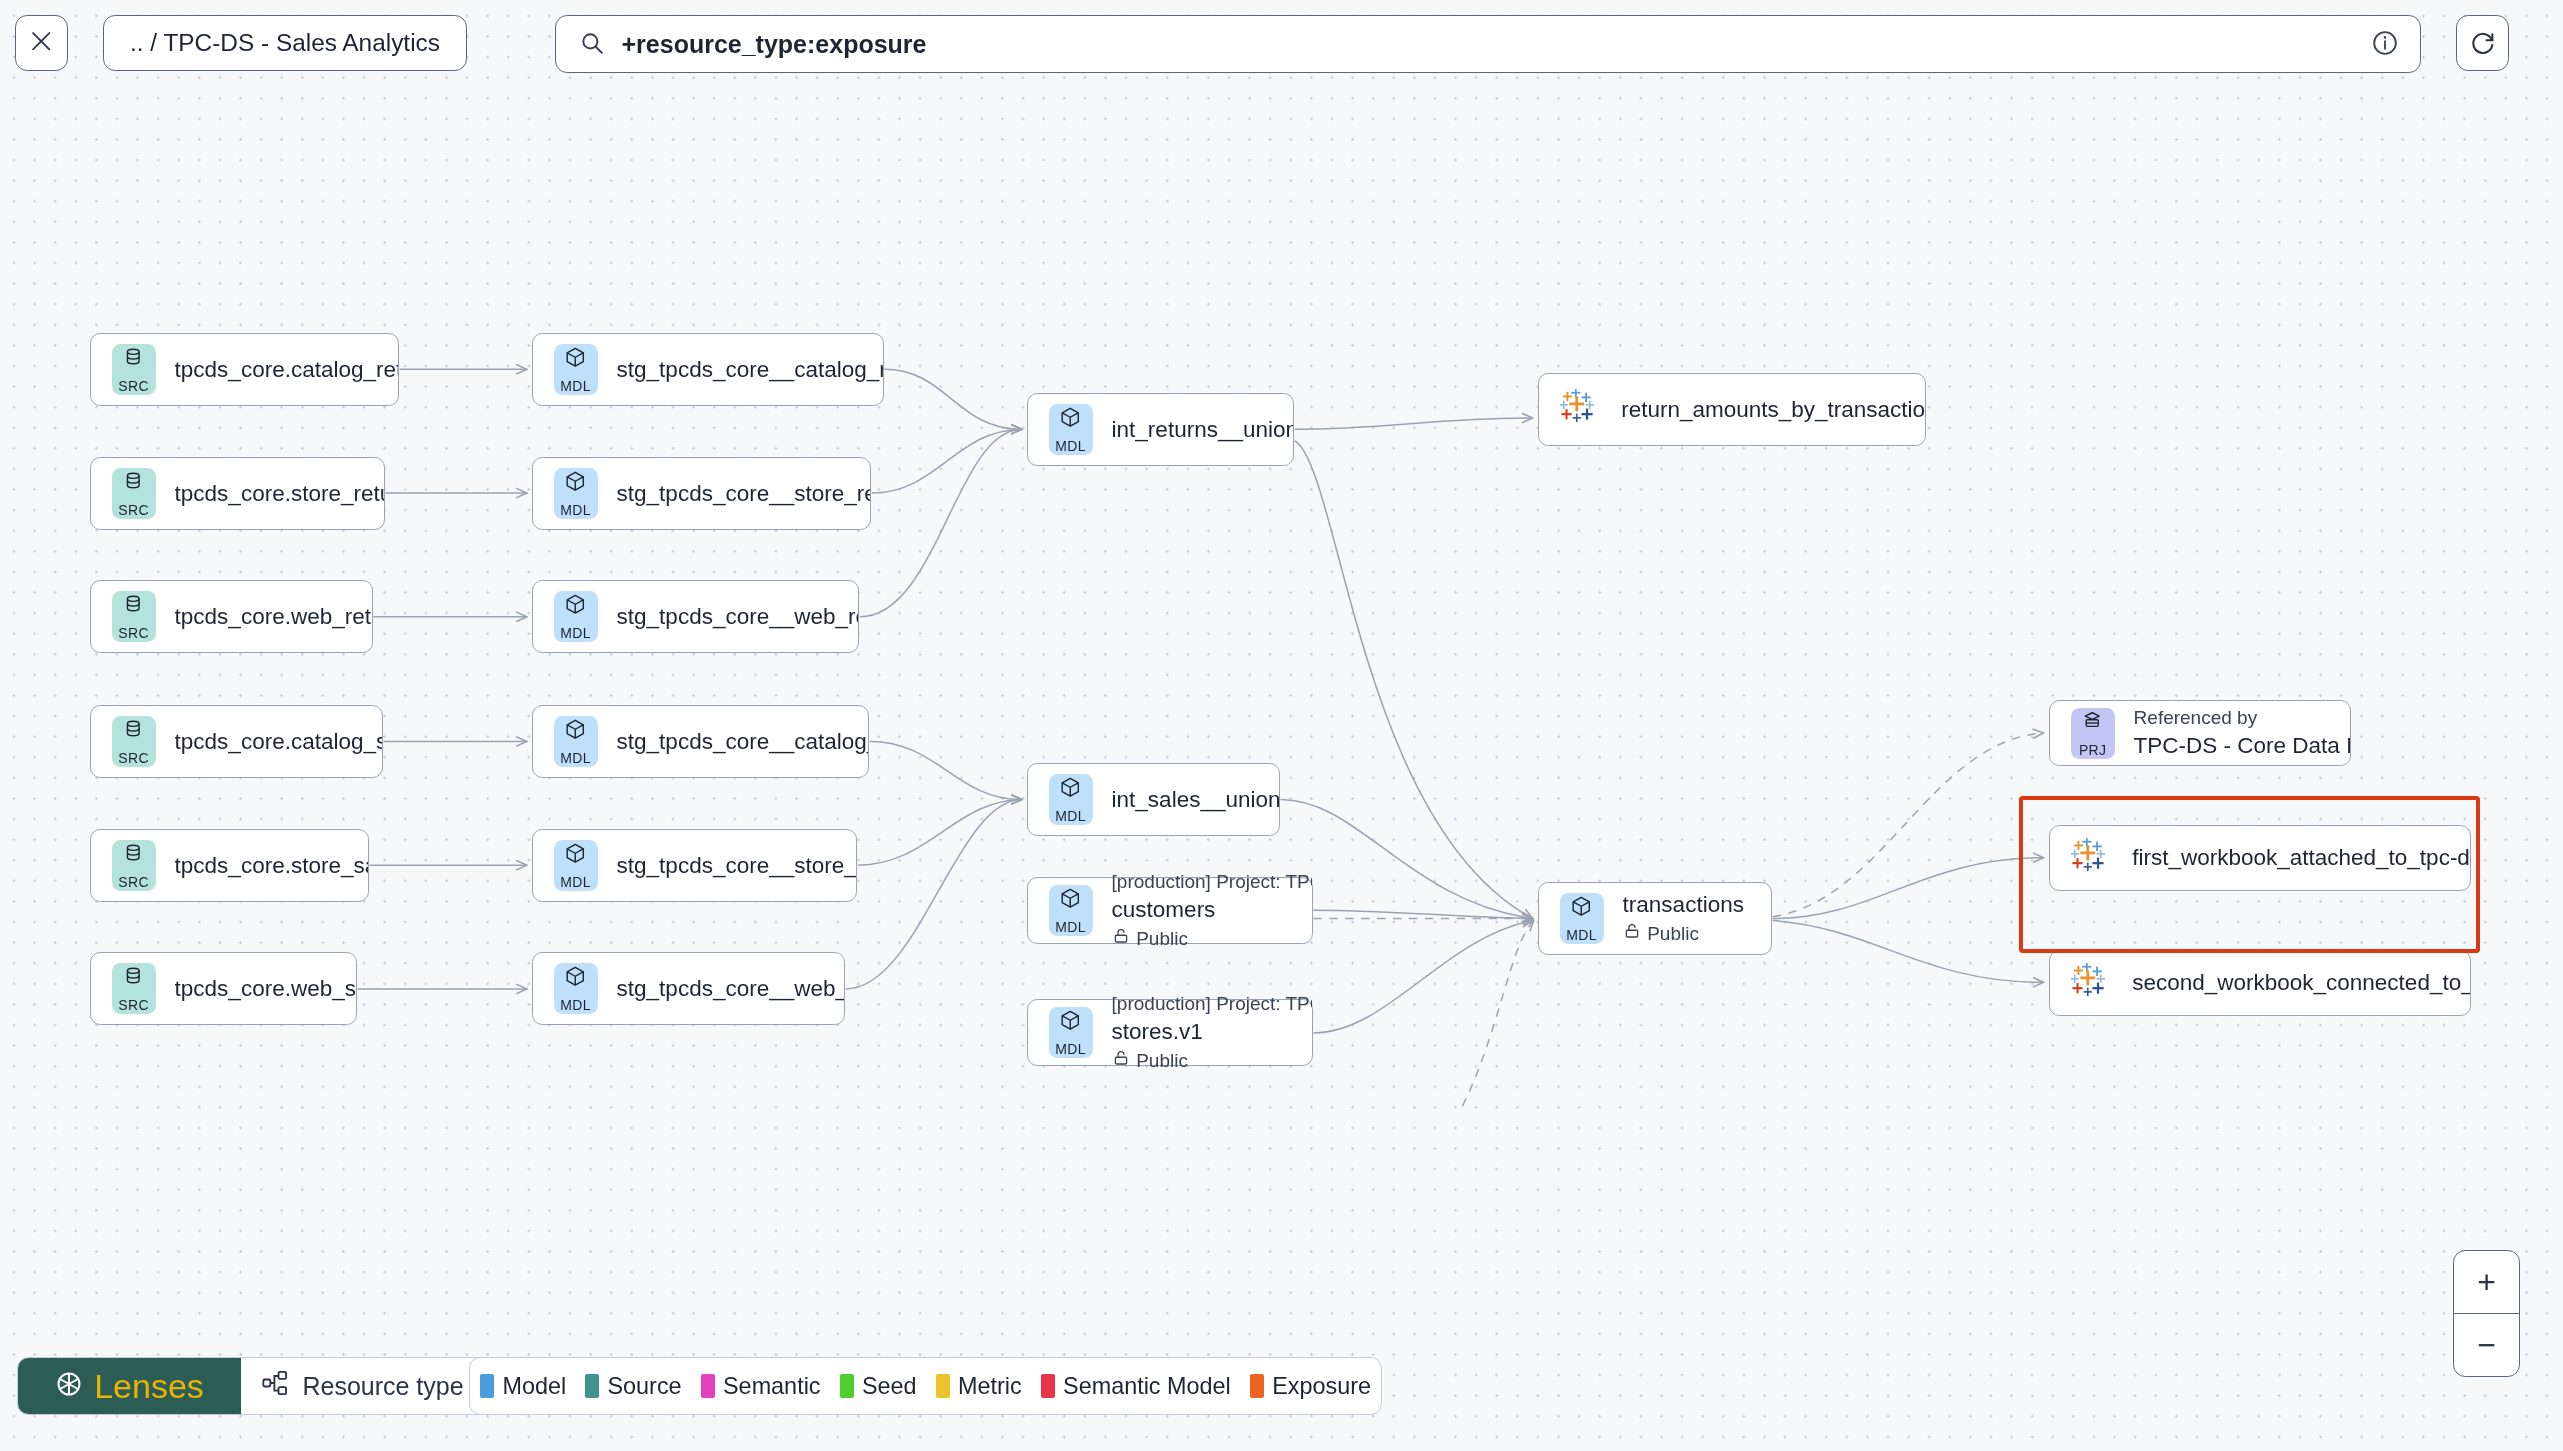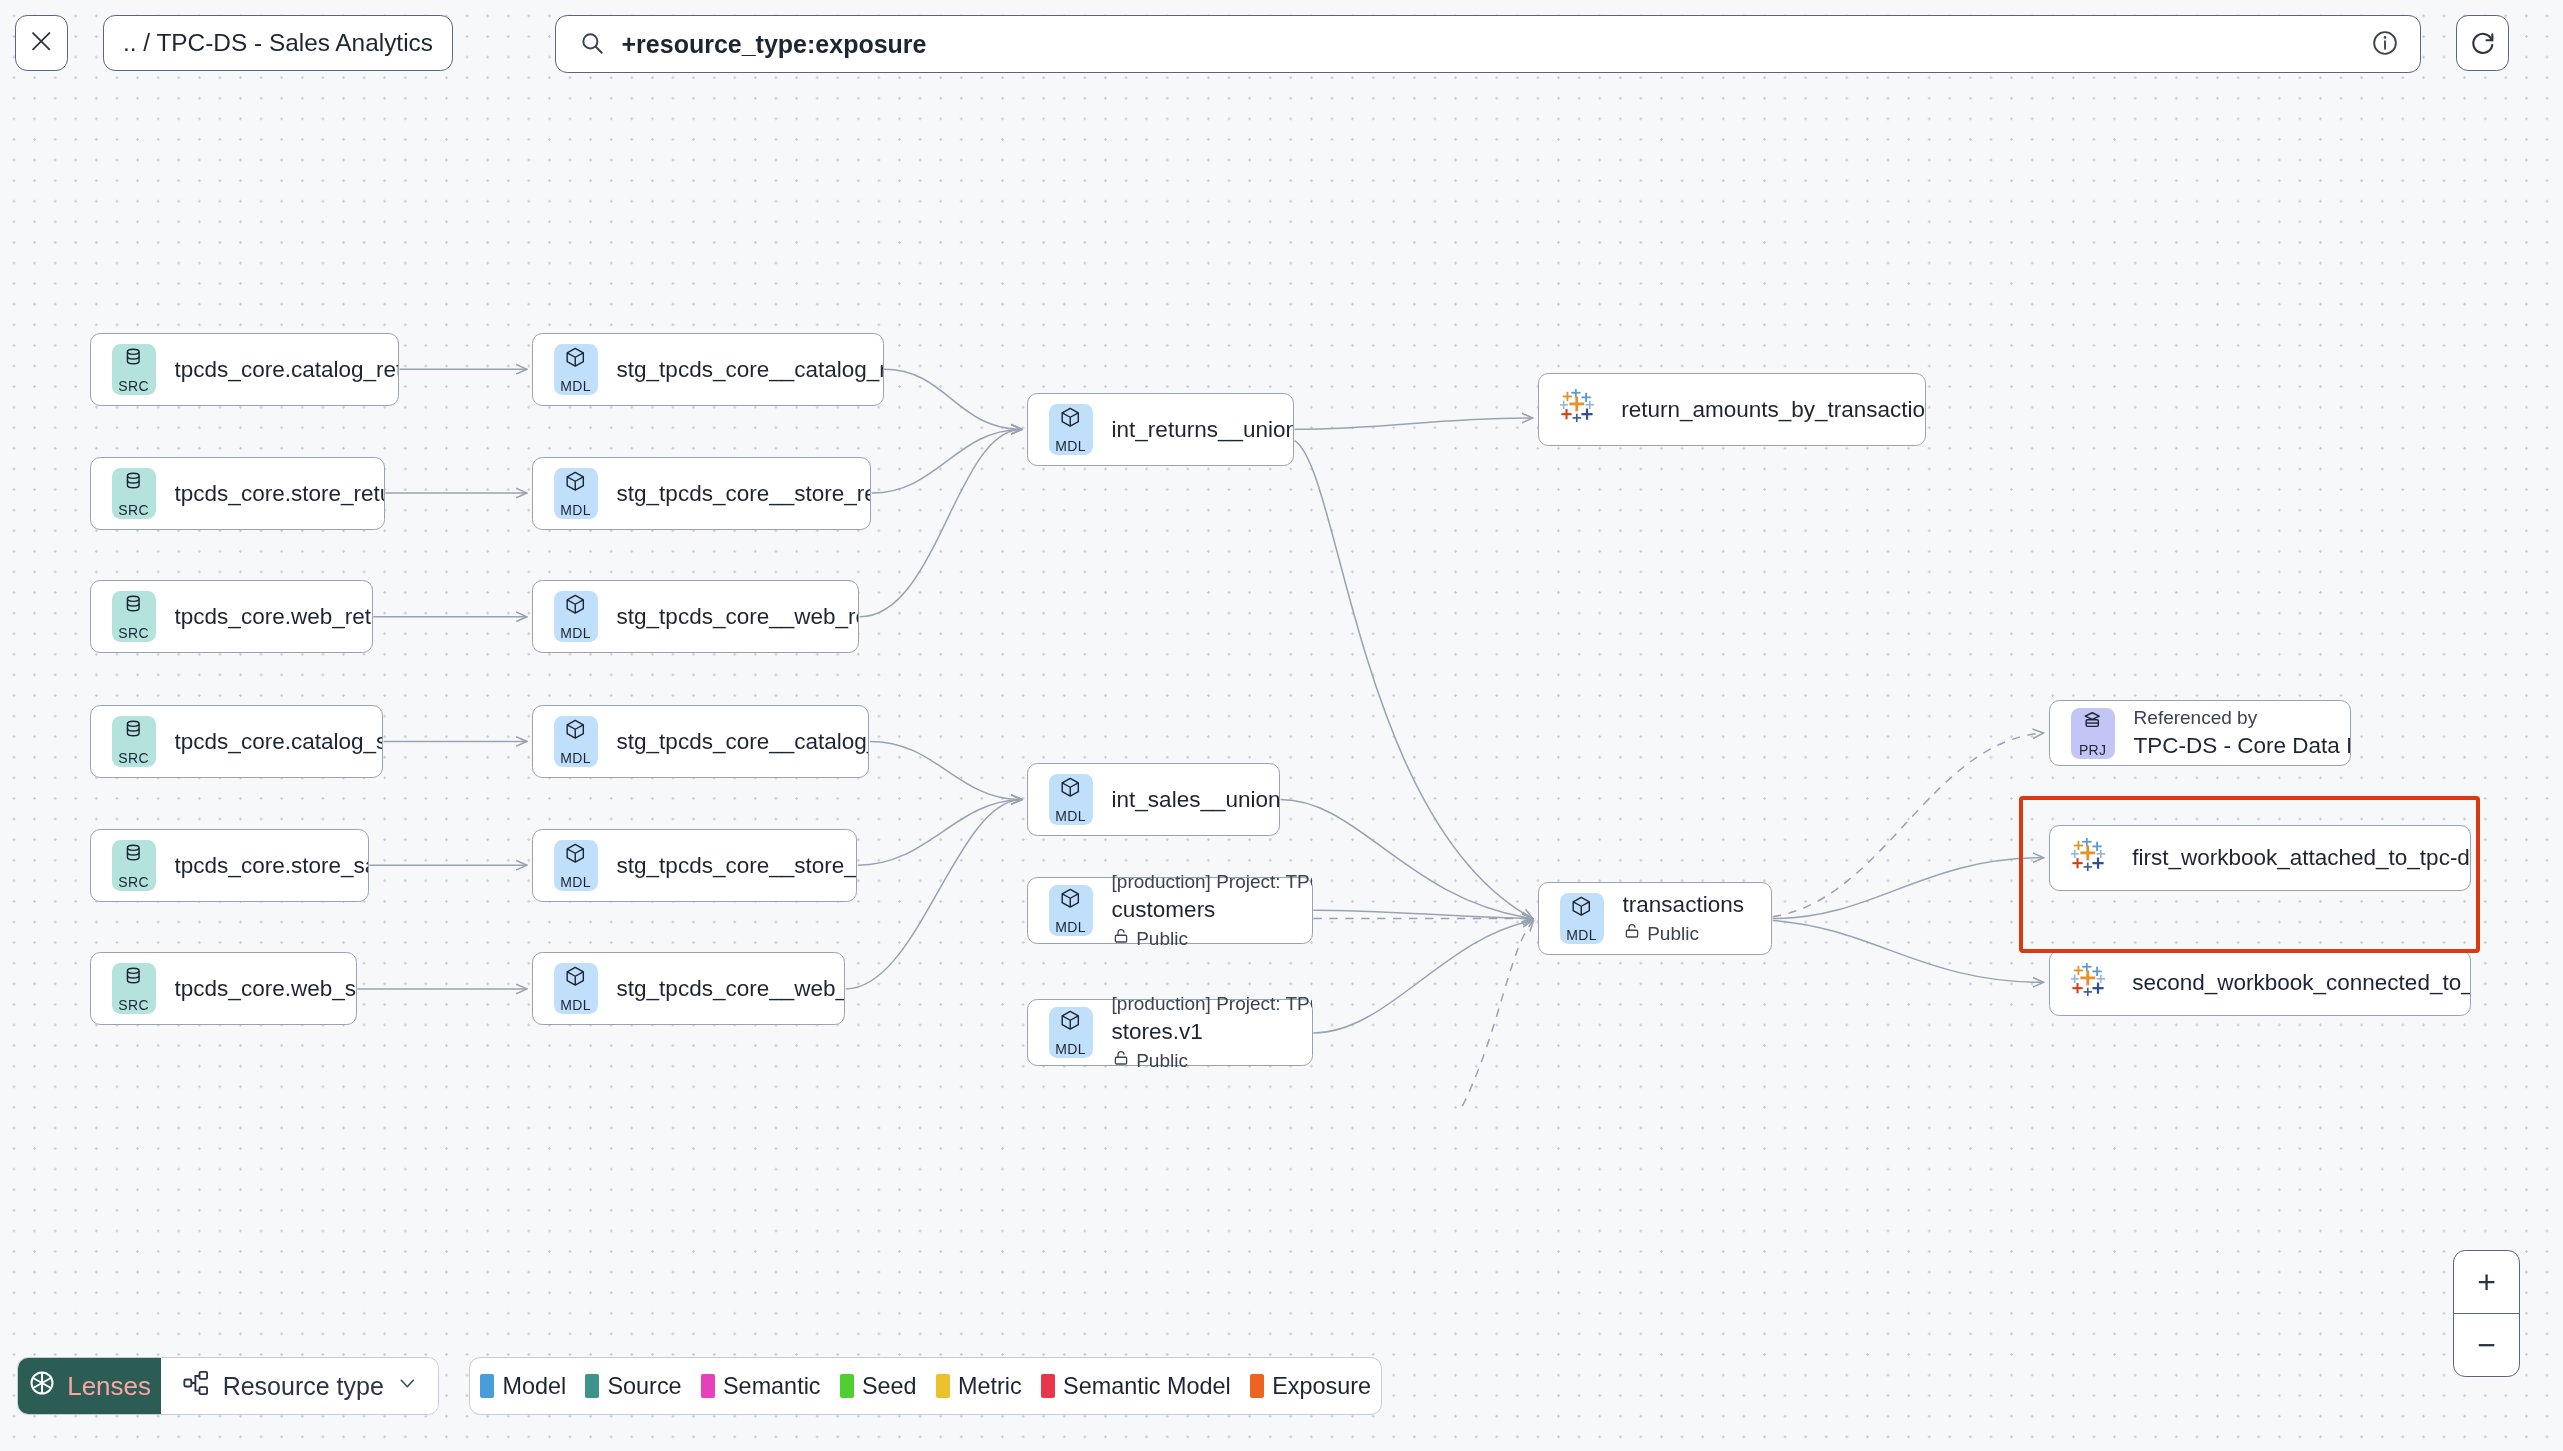--- a/index.html
+++ b/index.html
@@ -31,21 +31,21 @@
     box-sizing: border-box;
     display: flex; align-items: center; justify-content: center;
   }
   #close-btn { left: 15px; top: 15px; width: 53px; height: 56px; }
   #refresh-btn { left: 2456px; top: 15px; width: 53px; height: 56px; }
 
   #breadcrumb-btn {
     position: absolute; left: 103px; top: 15px; height: 56px;
     background: #ffffff; border: 1.5px solid #5b6478; border-radius: 12.2px;
     box-sizing: border-box; display: flex; align-items: center;
-    padding: 0 19px; color: #1d2433; font-size: 24.4px; white-space: nowrap;
+    padding: 0 26px; color: #1d2433; font-size: 24.4px; white-space: nowrap;
   }
 
   #search-bar {
     position: absolute; left: 555px; top: 15px; width: 1866px; height: 58px;
     background: #ffffff; border: 1.5px solid #5b6478; border-radius: 12.2px;
     box-sizing: border-box; display: flex; align-items: center;
     padding: 0 20.6px 0 22.5px;
   }
   #search-text {
     font-size: 25px; color: #1d2433; margin-left: 17px; flex: 1;
@@ -89,22 +89,22 @@
   
   .bottom { position: absolute; z-index: 40; }
   #lenses-group {
     left: 17px; top: 1357px; height: 58px;
     display: flex; align-items: stretch;
     border-radius: 11.2px; overflow: hidden;
     border: 1.3px solid #c6ccd6; box-sizing: border-box;
     background: #fff;
   }
   #lenses-btn {
-    background: #2c5d55; color: #fca5a5; display: flex; align-items: center;
-    gap: 11.2px; padding: 0 10px; font-size: 26px;
+    background: #2c5d55; color: #eab308; display: flex; align-items: center;
+    gap: 11.2px; padding: 0 37px; font-size: 34px;
   }
   #resource-type-btn {
     background: #ffffff; color: #2b3344; display: flex; align-items: center;
     gap: 13px; padding: 0 20.6px; font-size: 25px;
   }
   .chev { font-size: 19px; color: #3a4253; }
 
   #legend {
     left: 469px; top: 1357px; height: 58px;
     background: #ffffff; border: 1.3px solid #c6ccd6; border-radius: 11.2px;

